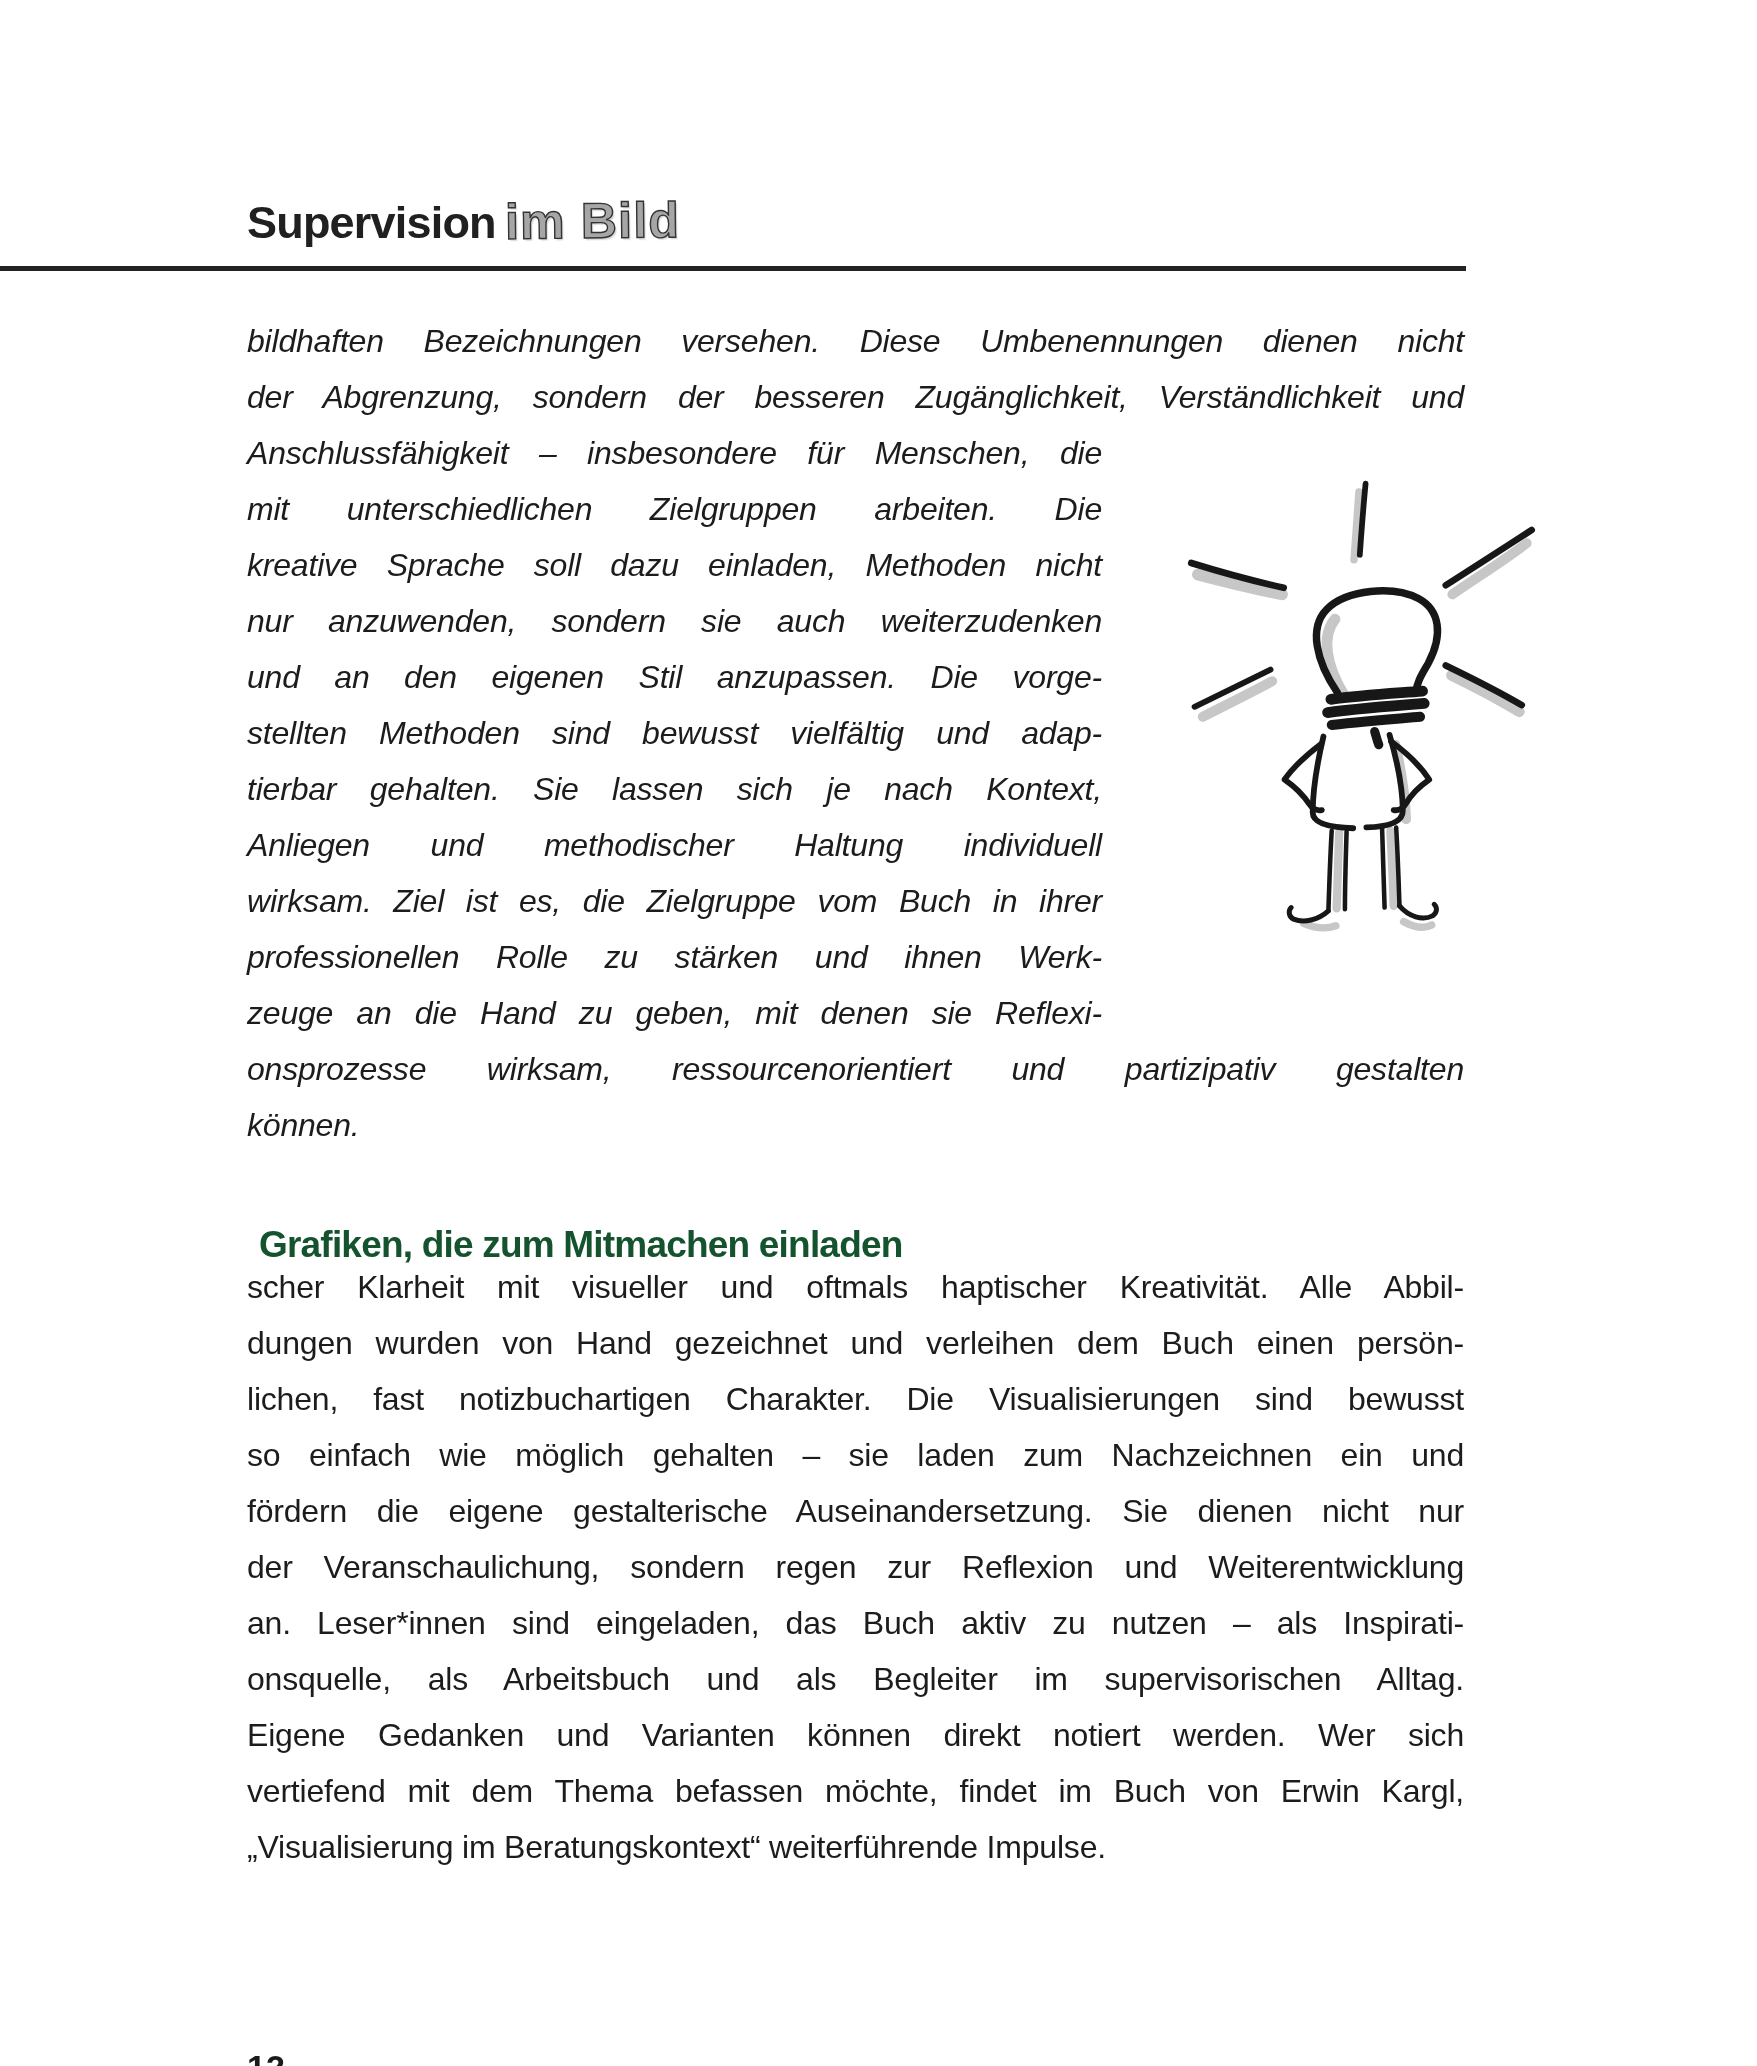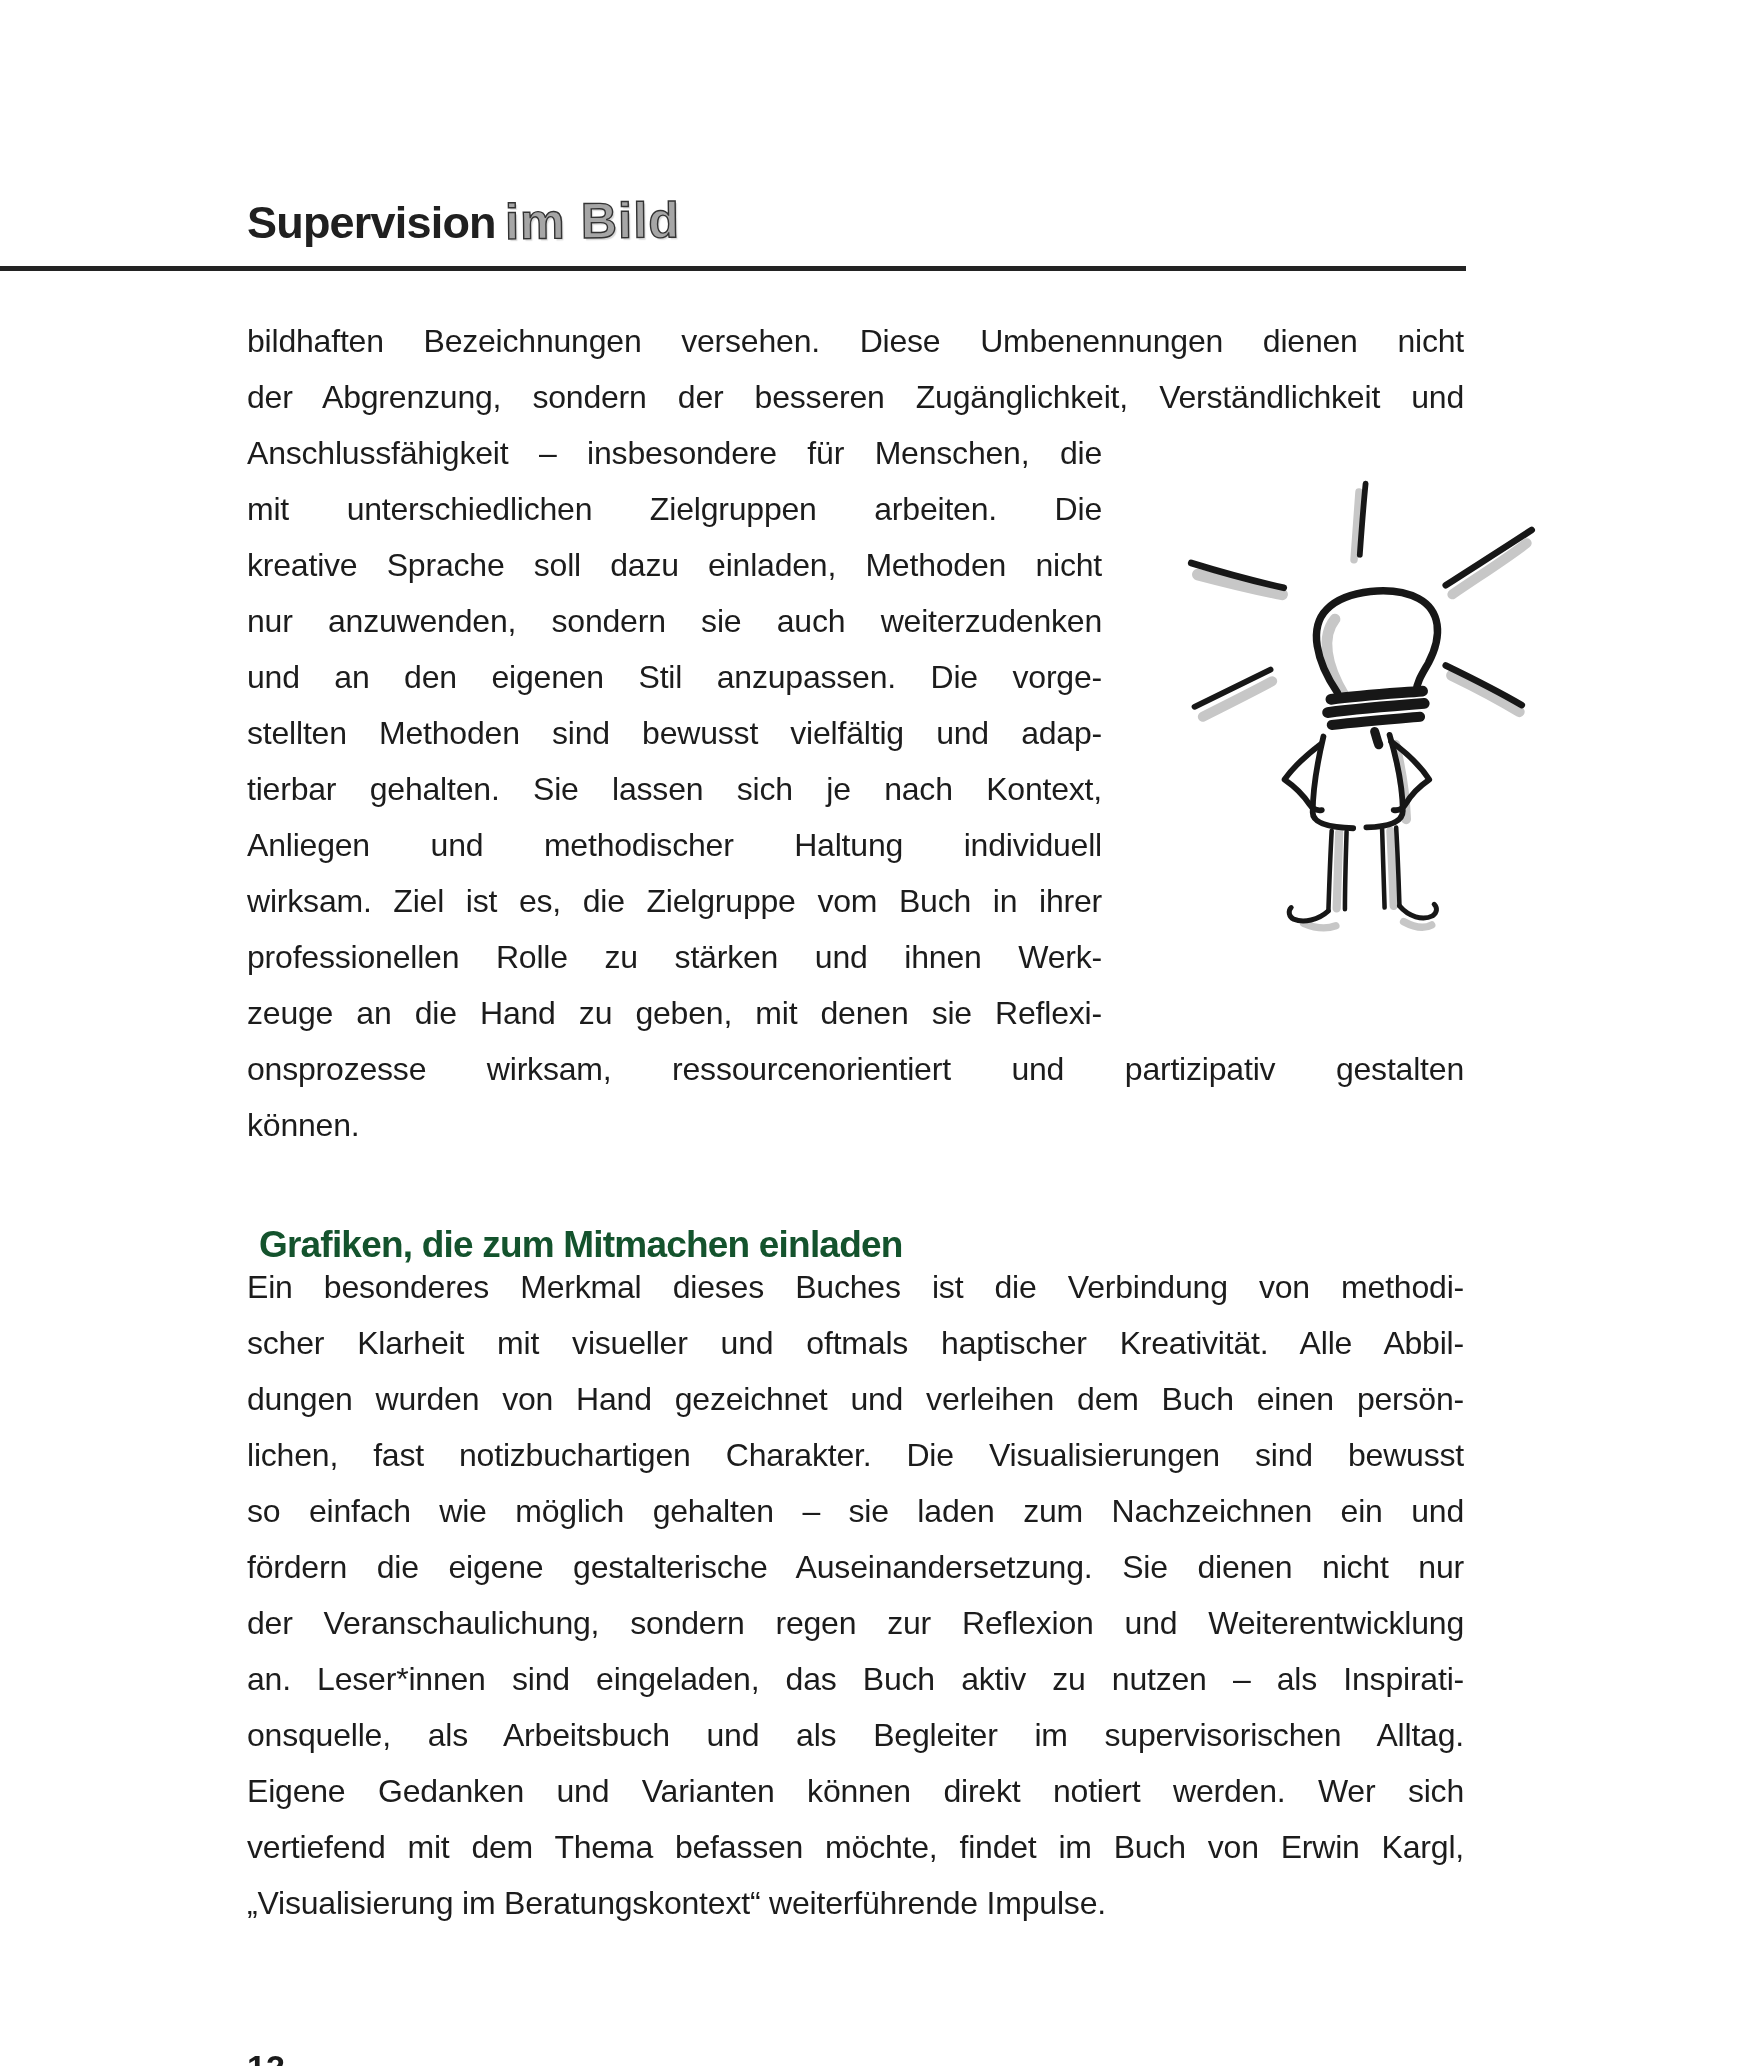--- a/index.html
+++ b/index.html
@@ -26,21 +26,21 @@
     -webkit-text-stroke:1.4px #333333;
     letter-spacing:1.2px;
     text-shadow:1.7px 2.1px 1.2px #d8d8d8;
     transform:rotate(-0.6deg);
   }
   .rule{
     position:absolute;left:0;top:266px;
     width:1466px;height:4.5px;background:#232323;
   }
   
-  .para1{position:absolute;left:247px;top:313px;width:1217px;}
+  .para1{position:absolute;left:247px;top:313px;width:1217px;font-style:italic;}
   .para2{position:absolute;left:247px;top:1259px;width:1217px;}
   .line{
     height:56px;line-height:56px;
     font-size:32px;letter-spacing:-0.2px;
     text-align:justify;text-align-last:justify;
     white-space:normal;
   }
   .line.narrow{width:855px;}
   .line.end{text-align:center;text-align-last:left;}
   .heading{
@@ -82,21 +82,20 @@
     <div class="line narrow">wirksam. Ziel ist es, die Zielgruppe vom Buch in ihrer</div>
     <div class="line narrow">professionellen Rolle zu stärken und ihnen Werk-</div>
     <div class="line narrow">zeuge an die Hand zu geben, mit denen sie Reflexi-</div>
     <div class="line wide">onsprozesse wirksam, ressourcenorientiert und partizipativ gestalten</div>
     <div class="line wide end">können.</div>
   </section>
 
   <h2 class="heading">Grafiken, die zum Mitmachen einladen</h2>
 
   <section class="para2">
-    <div class="line wide">Ein besonderes Merkmal dieses Buches ist die Verbindung von methodi-</div>
     <div class="line wide">scher Klarheit mit visueller und oftmals haptischer Kreativität. Alle Abbil-</div>
     <div class="line wide">dungen wurden von Hand gezeichnet und verleihen dem Buch einen persön-</div>
     <div class="line wide">lichen, fast notizbuchartigen Charakter. Die Visualisierungen sind bewusst</div>
     <div class="line wide">so einfach wie möglich gehalten – sie laden zum Nachzeichnen ein und</div>
     <div class="line wide">fördern die eigene gestalterische Auseinandersetzung. Sie dienen nicht nur</div>
     <div class="line wide">der Veranschaulichung, sondern regen zur Reflexion und Weiterentwicklung</div>
     <div class="line wide">an. Leser*innen sind eingeladen, das Buch aktiv zu nutzen – als Inspirati-</div>
     <div class="line wide">onsquelle, als Arbeitsbuch und als Begleiter im supervisorischen Alltag.</div>
     <div class="line wide">Eigene Gedanken und Varianten können direkt notiert werden. Wer sich</div>
     <div class="line wide">vertiefend mit dem Thema befassen möchte, findet im Buch von Erwin Kargl,</div>

